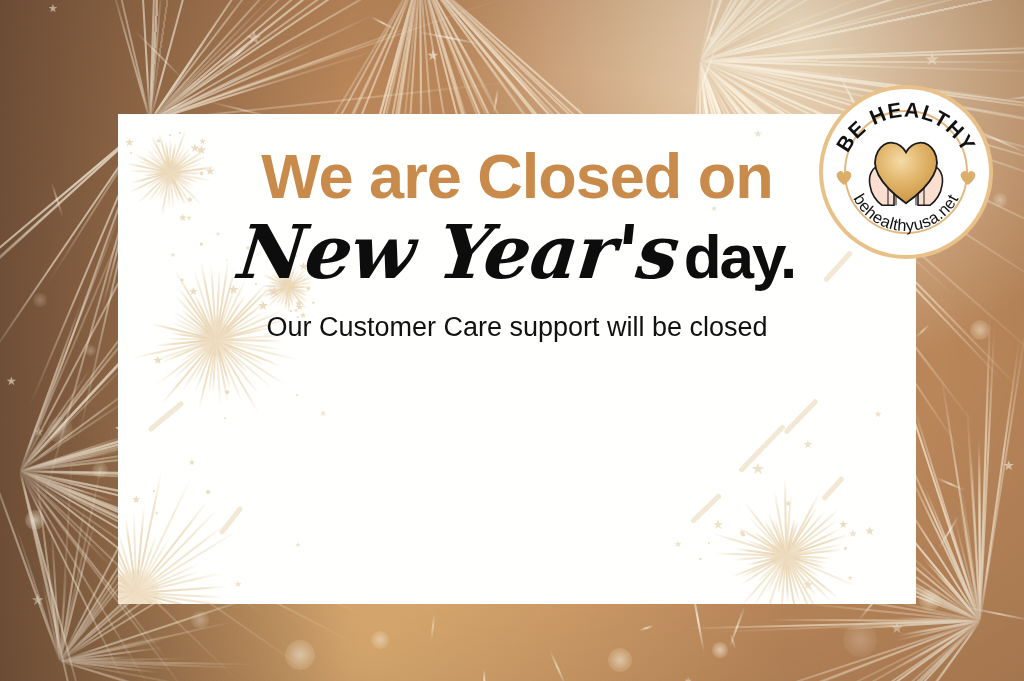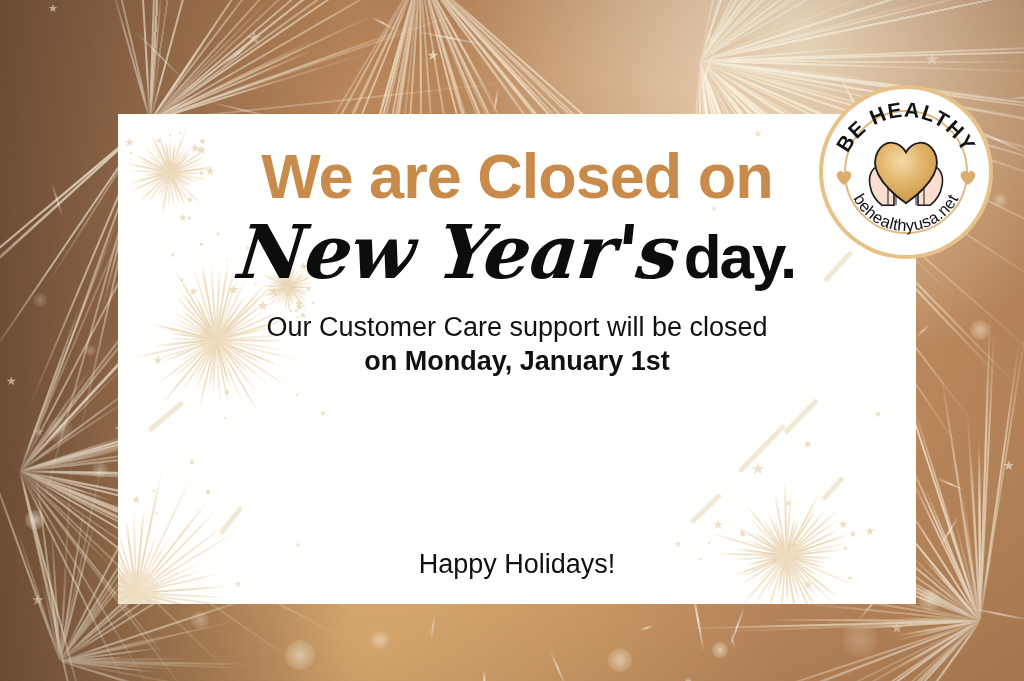--- a/index.html
+++ b/index.html
@@ -920,25 +920,23 @@
       <div class="cstar" style="left: 100px; top: 120px; font-size: 6px; opacity: 0.85;">★</div>
     </div>
 
   <div class="headline1">We are Closed on</div>
 
   <div class="headline2">
     <span class="script">New Year's</span><span class="daybold">day.</span>
   </div>
 
   <div class="blk l1">Our Customer Care support will be closed</div>
-  <div class="blk l2">on Monday, January 1st</div>
-
-
-
-  <div class="blk l6">Happy Holidays!</div>
+
+
+
 </div>
 
 <div id="logo">
   <div class="ring-in"></div>
 
   <svg class="arc-top" viewBox="0 0 166 166">
     <defs>
         <path id="arcTop" d="M 19 92 A 64 64 0 0 1 147 92"></path>
       </defs>
     <text font-family="Liberation Sans, sans-serif" font-size="21" font-weight="bold" fill="#111" letter-spacing="1.2">

